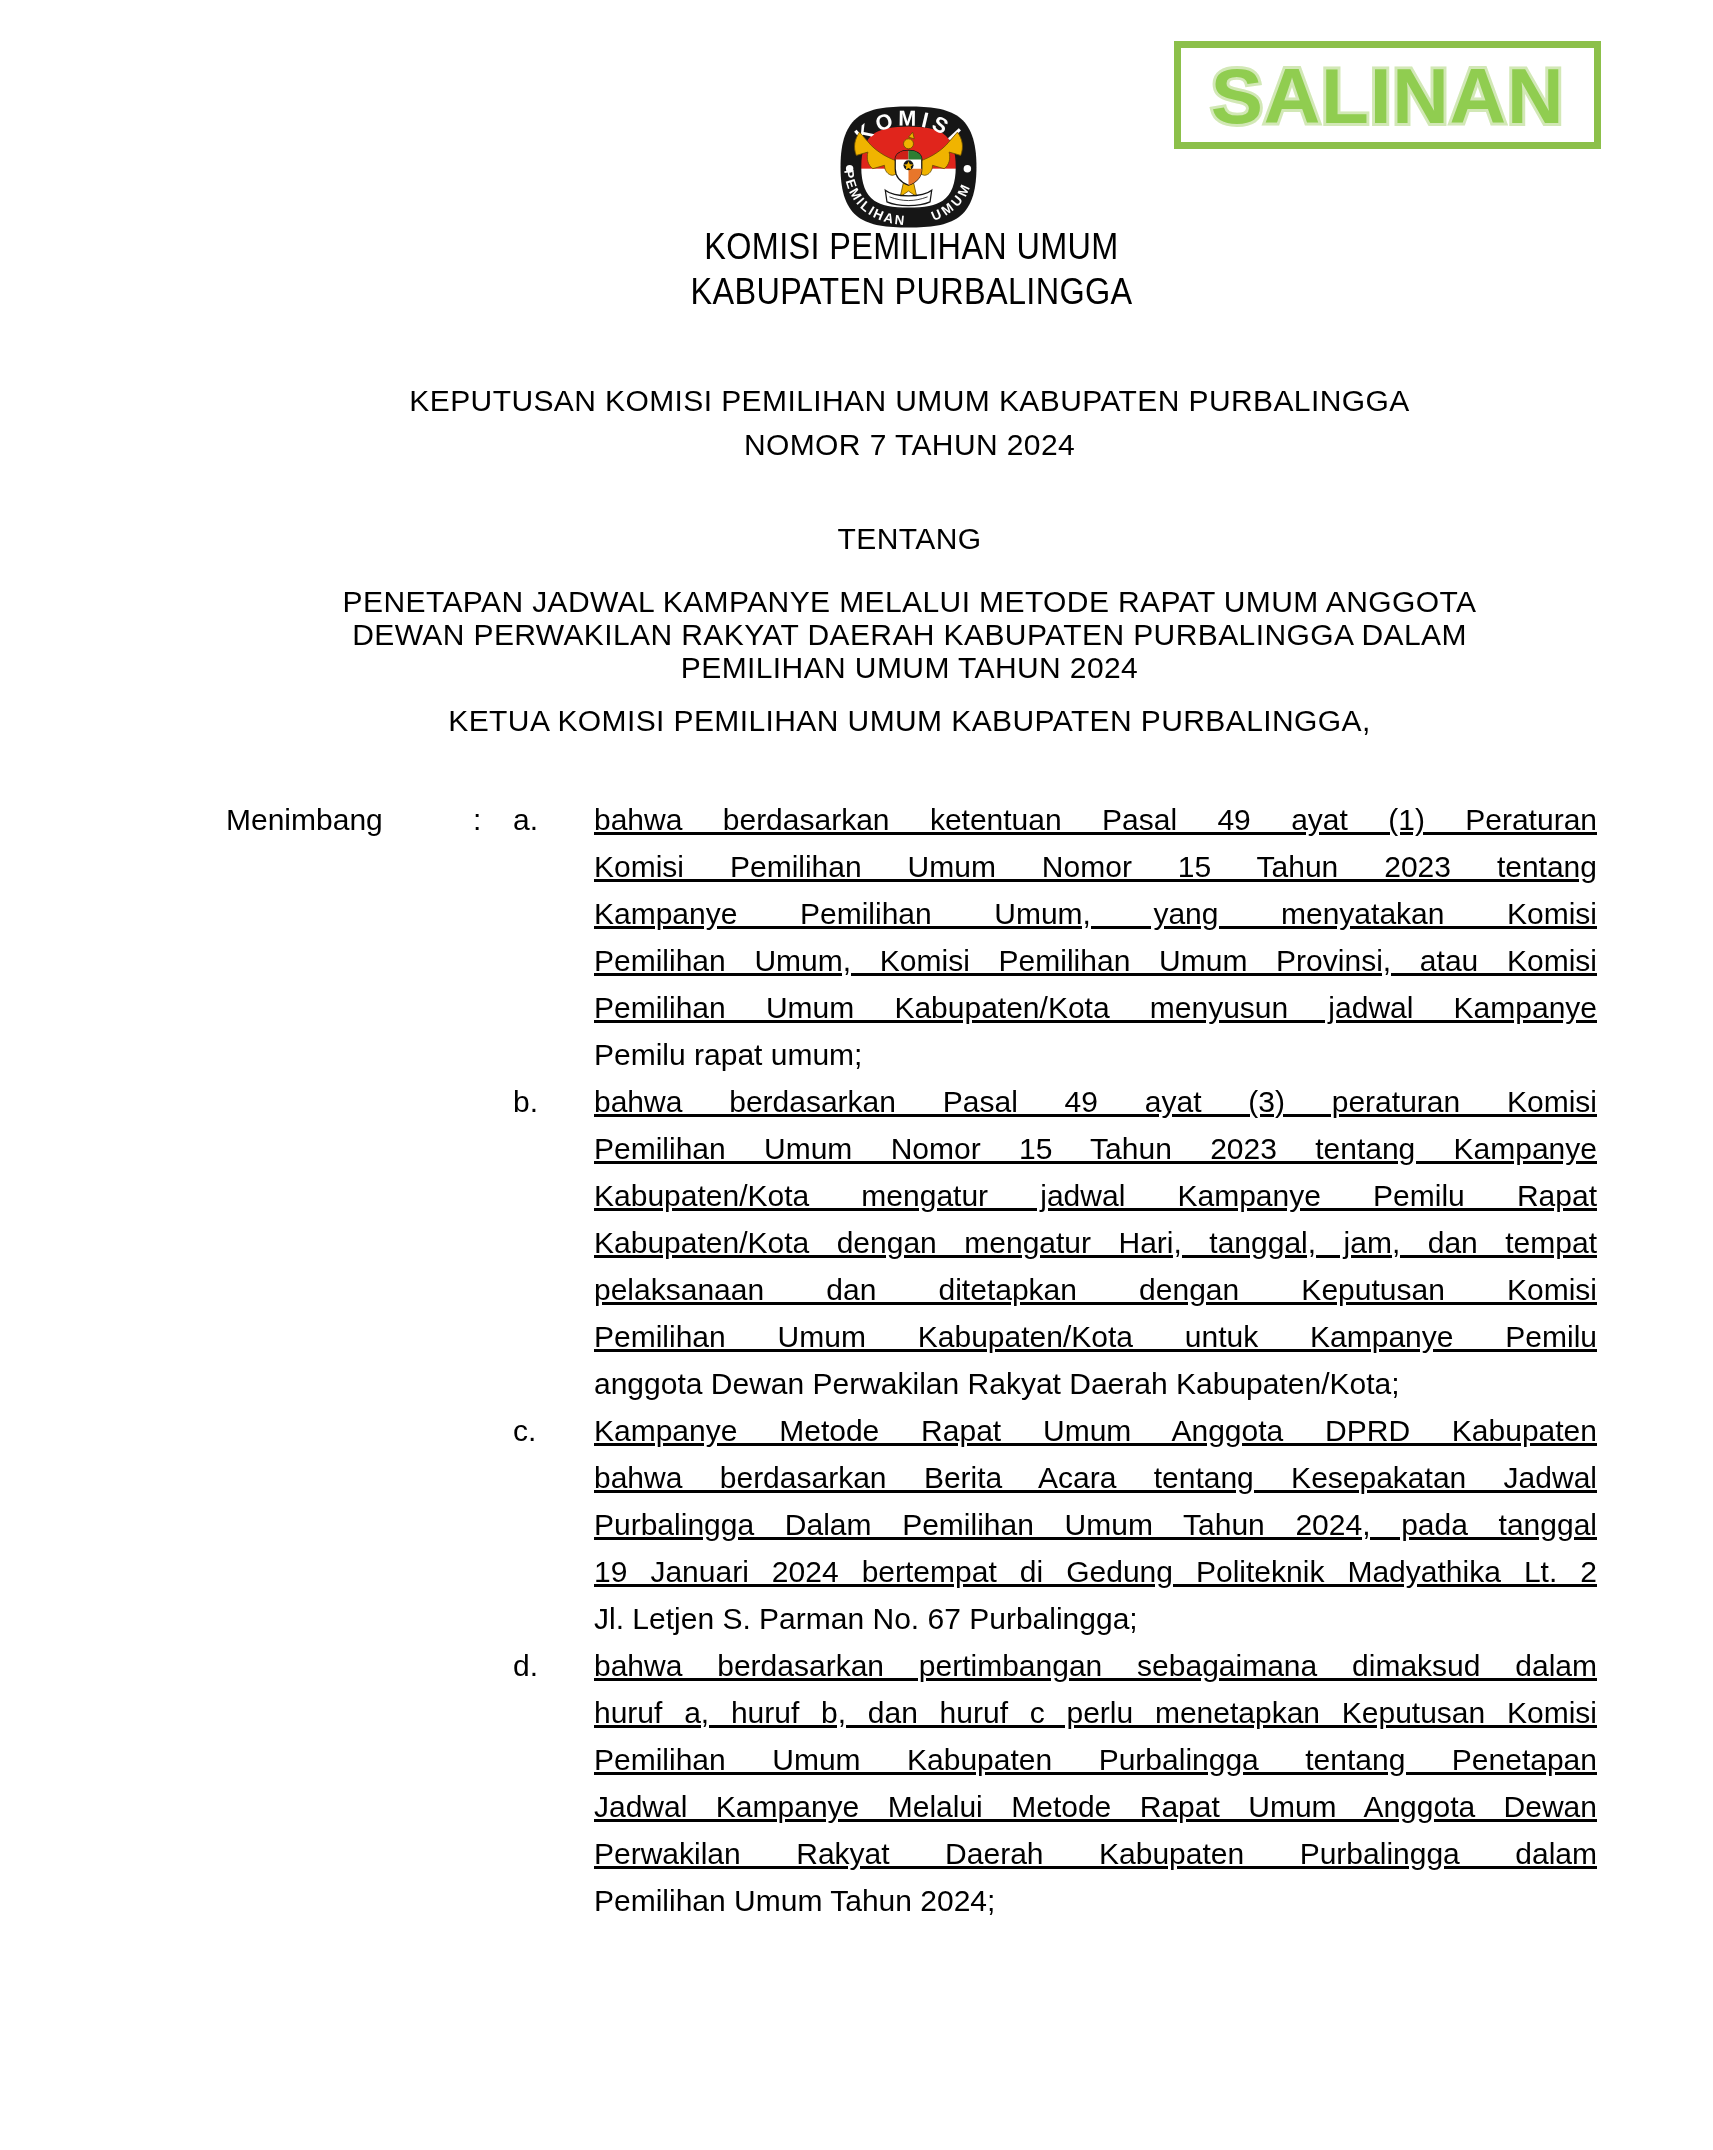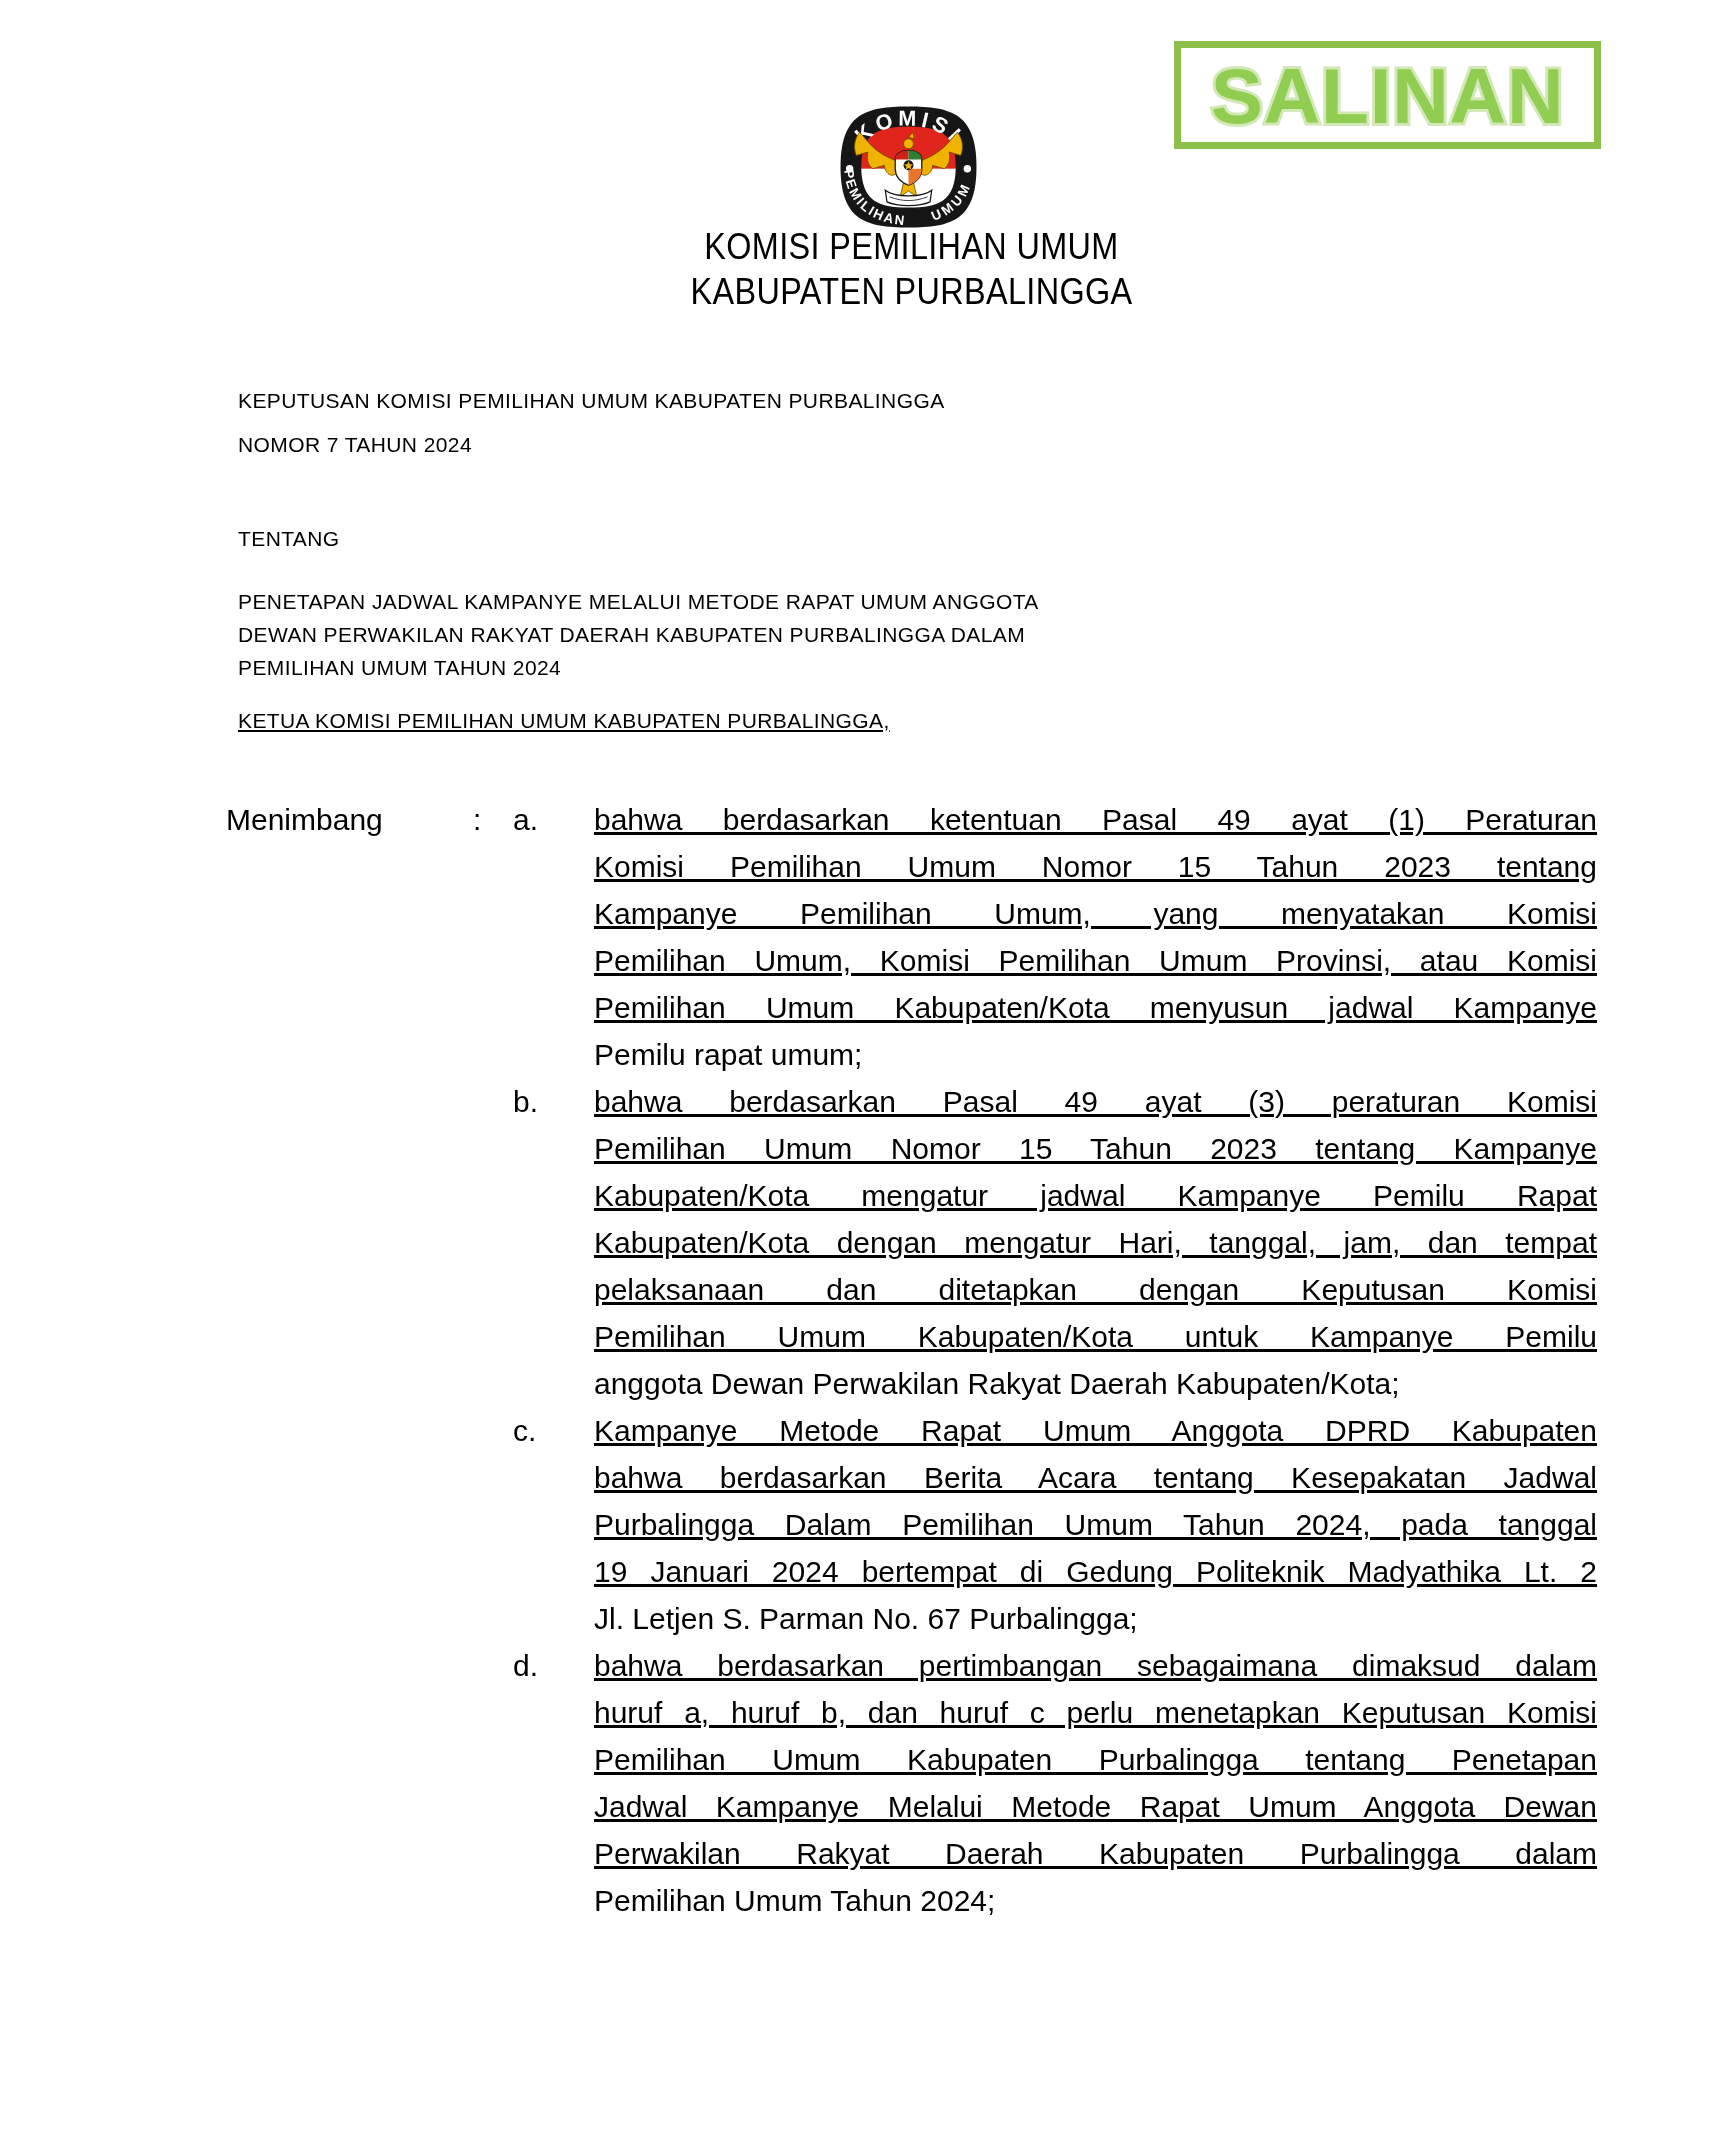--- a/index.html
+++ b/index.html
@@ -22,28 +22,28 @@
 
   
   .letterhead {
     position:absolute; left:226px; top:224px; width:1371px;
     text-align:center; font-size:36px; line-height:45px; letter-spacing:0.4px;
   }
   .letterhead .hline { transform:scaleX(0.9); transform-origin:50% 50%; }
 
   
   .tline {
-    position:absolute; left:238px; width:1371px; text-align:left;
-    font-size:21px; line-height:35px; letter-spacing:0.4px;
+    position:absolute; left:224px; width:1371px; text-align:center;
+    font-size:30px; line-height:35px; letter-spacing:0.4px;
   }
   .t-decision { top:383px; }
   .t-number   { top:427px; }
   .t-about    { top:521px; }
   .t-subject  { top:585px; line-height:33px; }
-  .t-issuer   { top:703px;text-decoration:underline; }
+  .t-issuer   { top:703px; }
 
   
   .considering {
     position:absolute; left:226px; top:796px; width:1371px;
     font-size:30px; line-height:47px;
   }
   .c-label { position:absolute; left:0; top:0; }
   .c-colon { position:absolute; left:247px; top:0; }
   .c-items { position:absolute; left:287px; top:0; width:1084px; }
   .item { display:flex; align-items:flex-start; }

